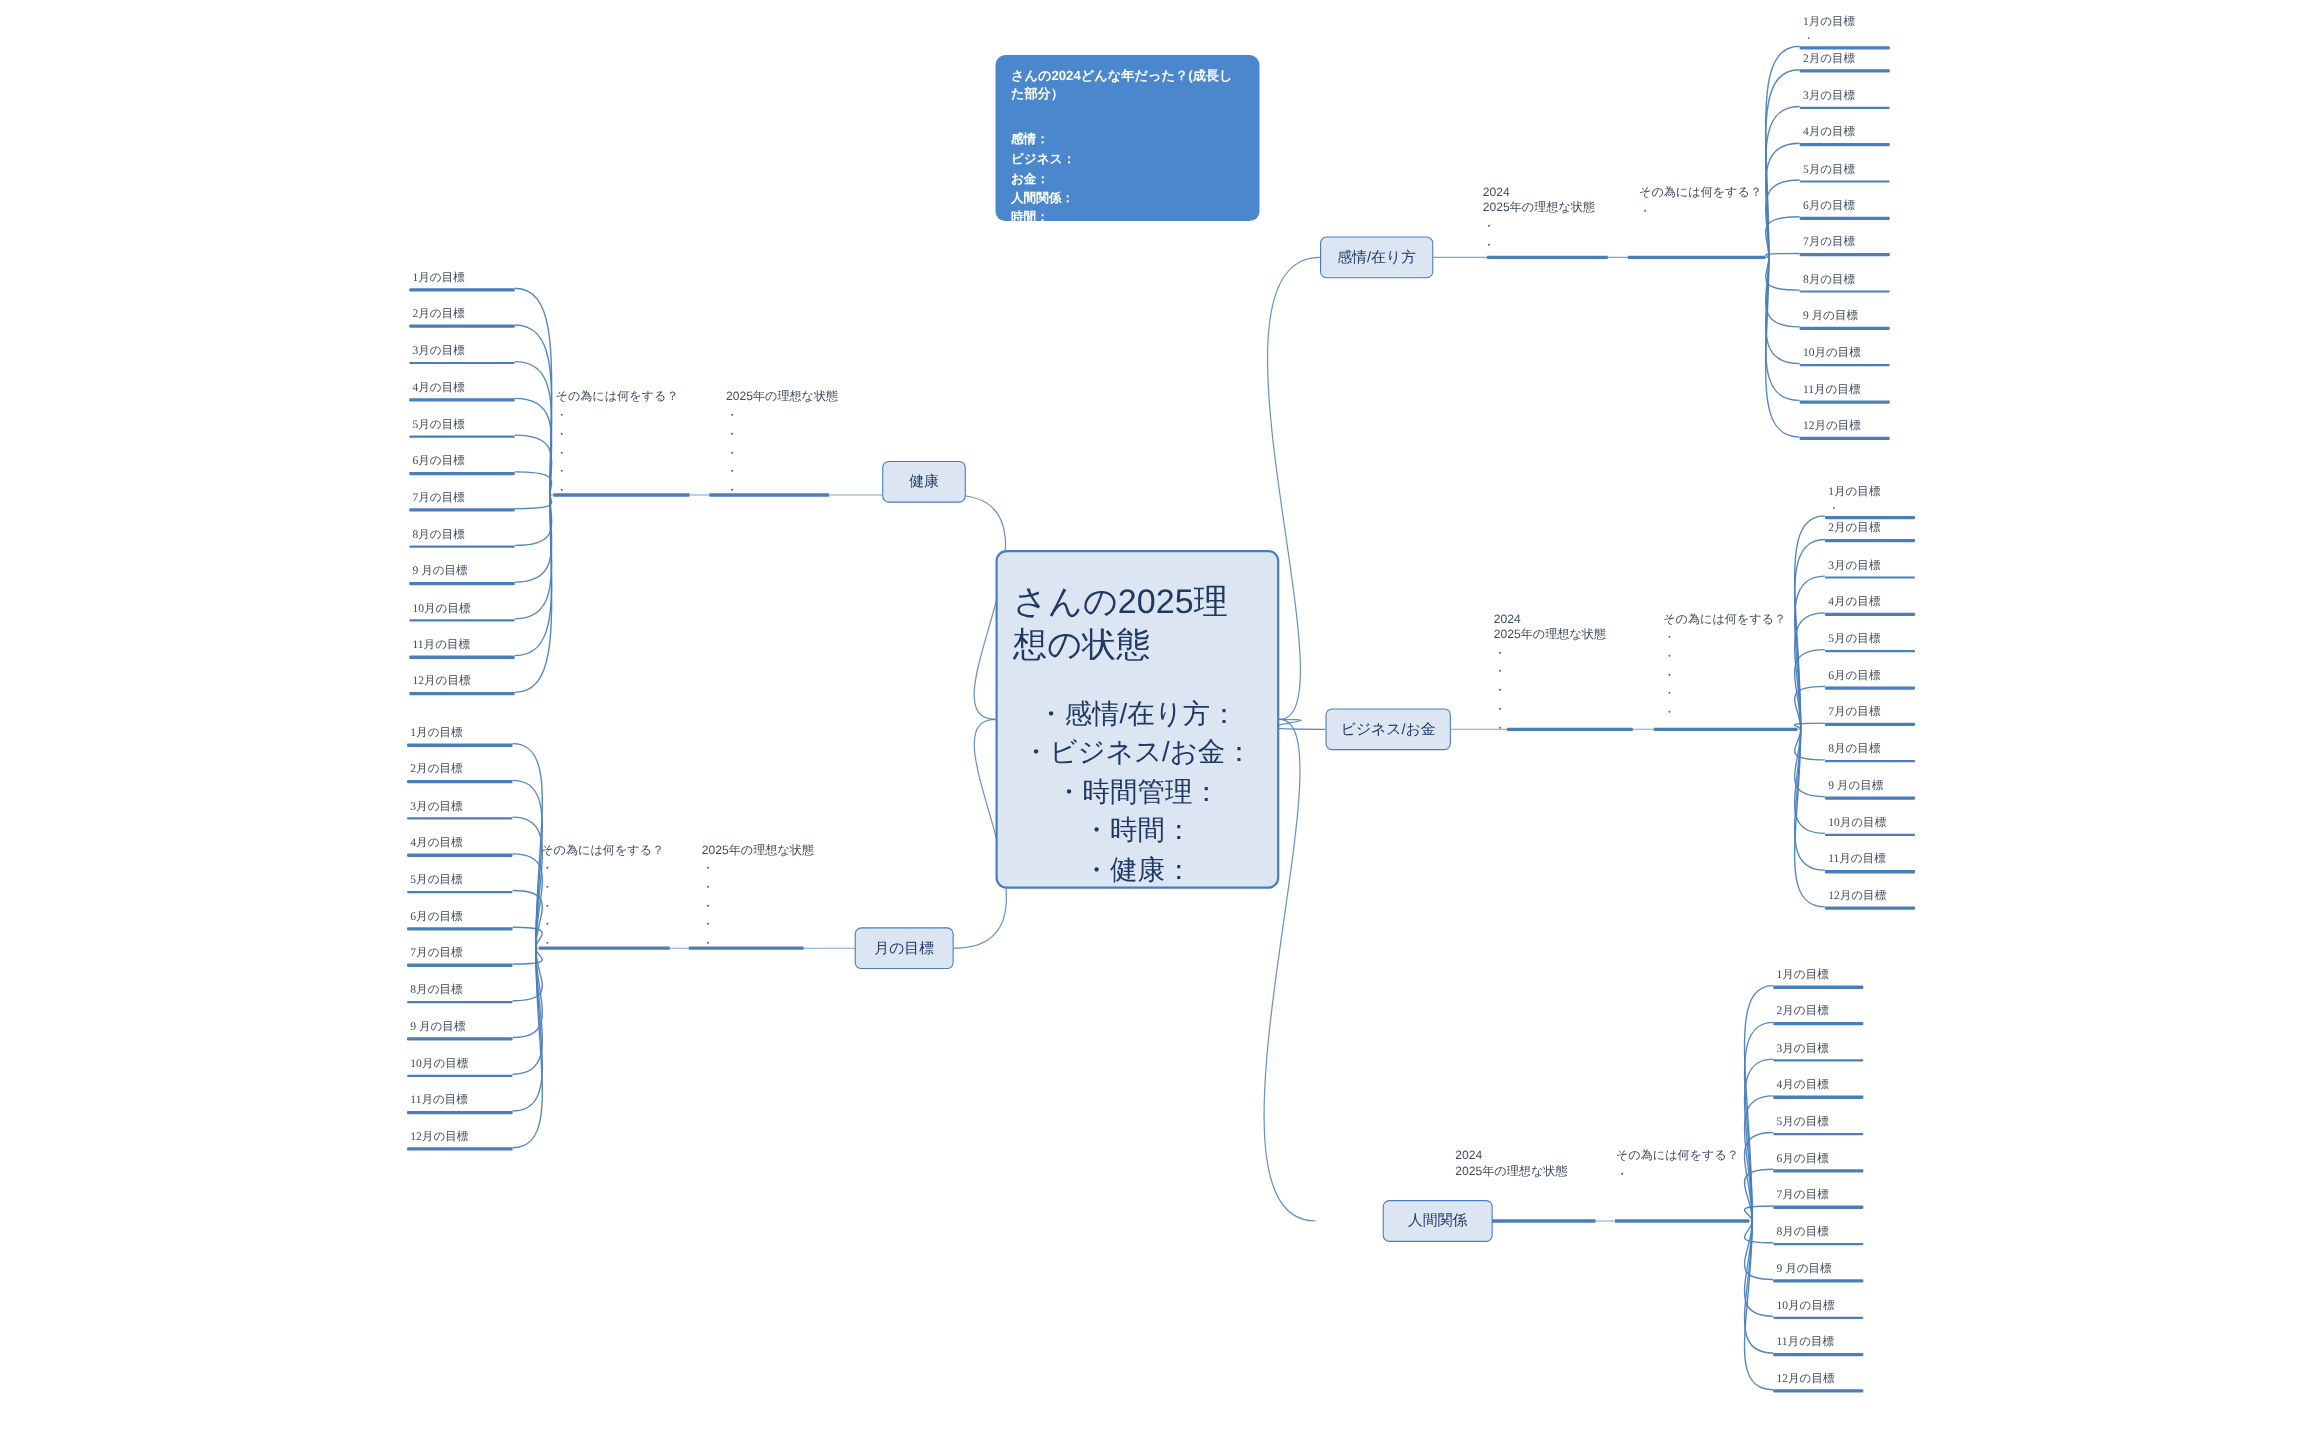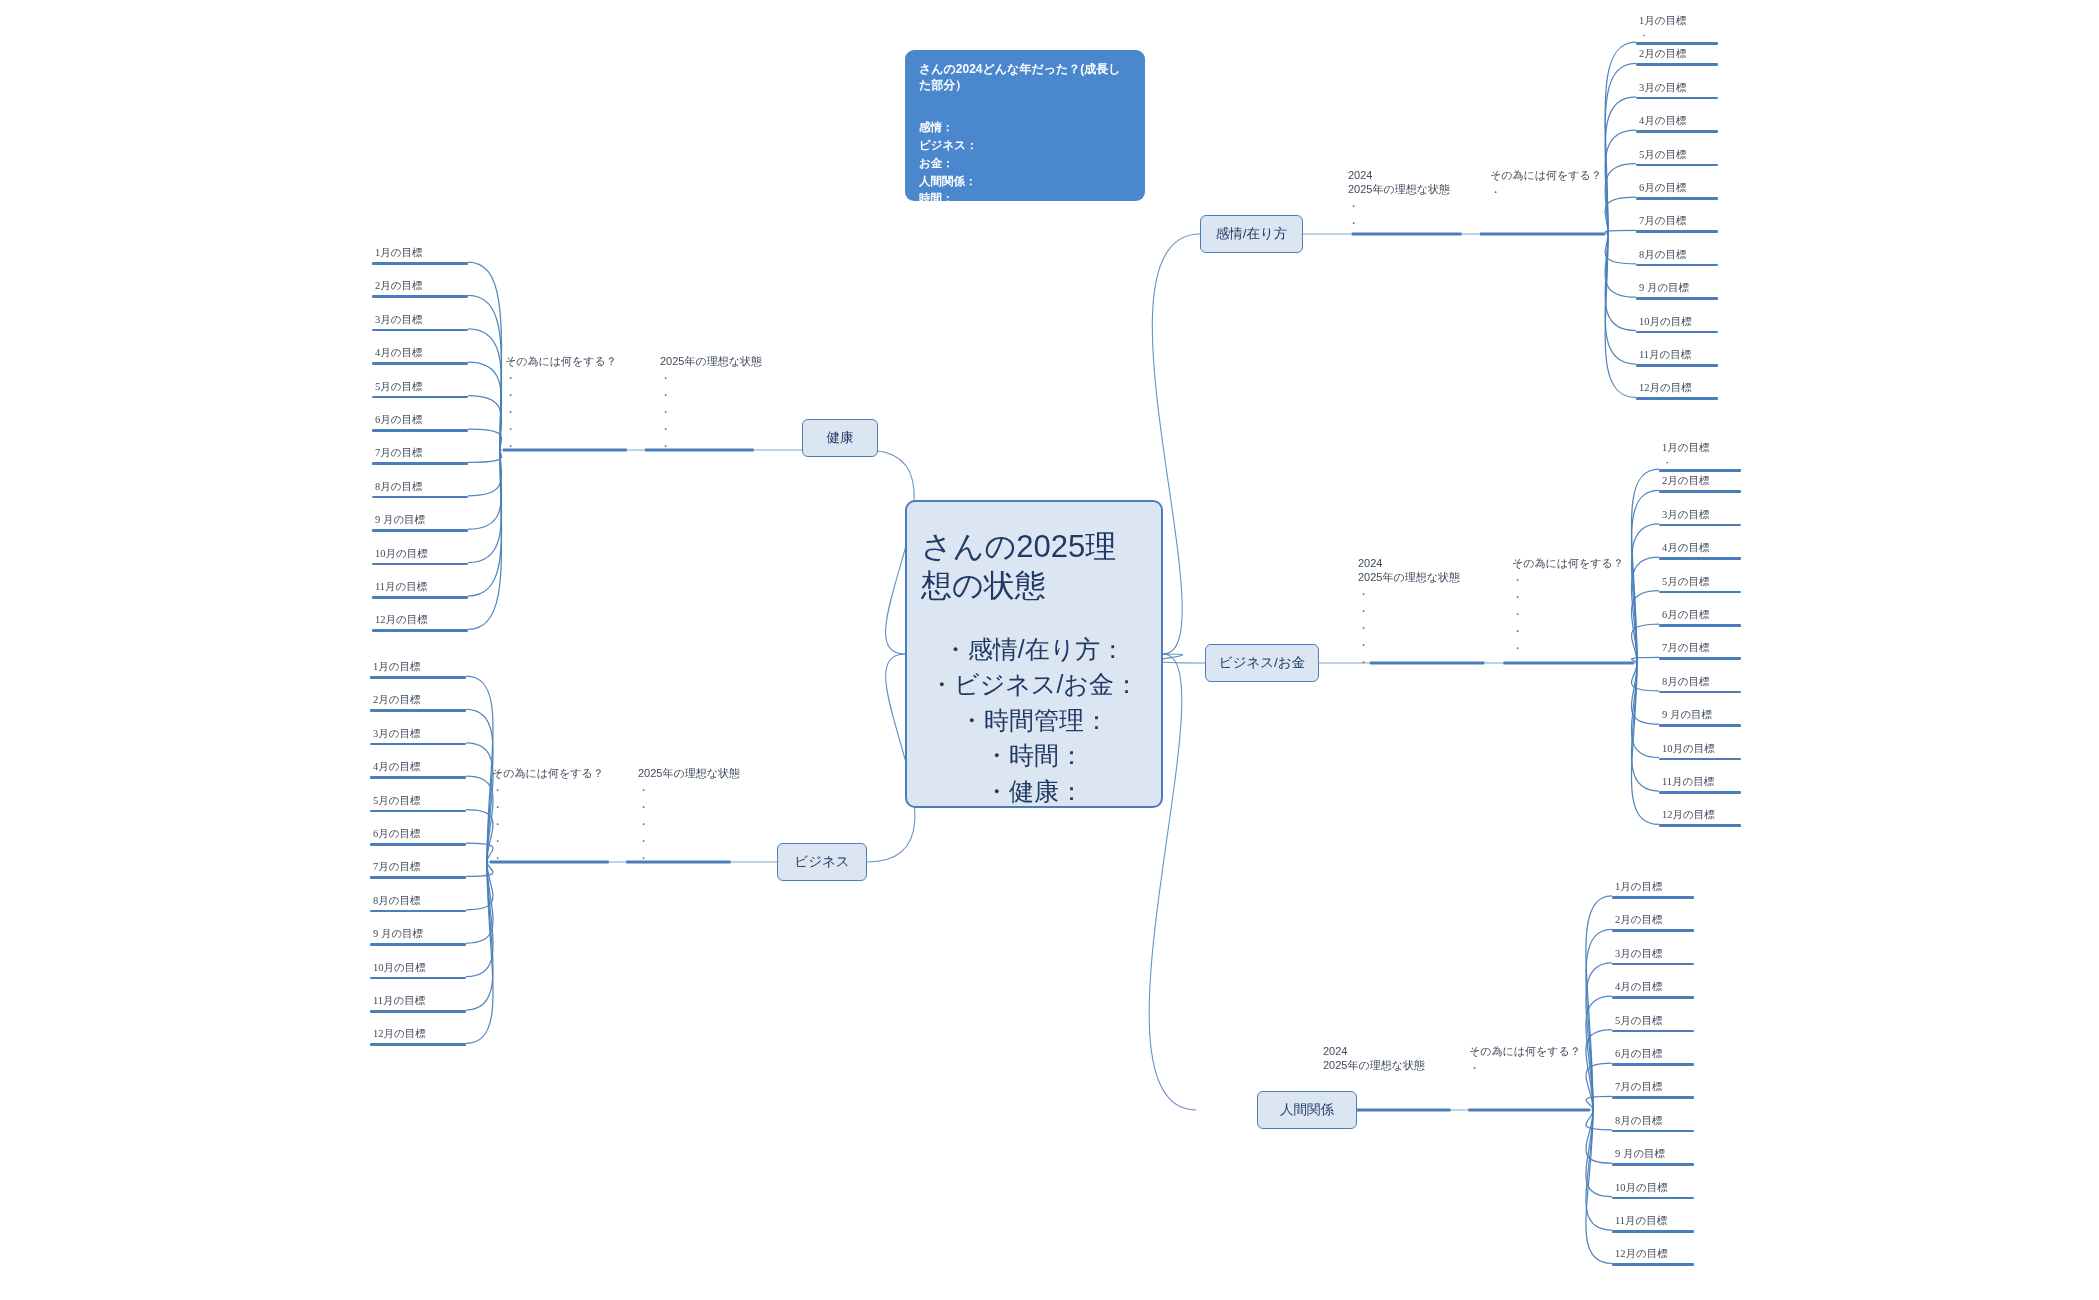--- a/index.html
+++ b/index.html
@@ -463,21 +463,21 @@
     </div>
     <div class="month" style="left: 1659px; top: 775px; width: 82px;">
       <span class="lbl">11月の目標</span>
       <span class="bar"></span>
     </div>
     <div class="month" style="left: 1659px; top: 808.4px; width: 82px;">
       <span class="lbl">12月の目標</span>
       <span class="bar"></span>
     </div>
     <div class="branch-node" style="left: 777px; top: 843px; width: 90px; height: 38px;">
-      <span>ビジネス</span>
+      <span>月の目標</span>
     </div>
     <div class="col" style="left: 492px; top: 768px;">
       <div class="hdr">その為には何をする？</div>
       <div class="bullets">
         <span>・</span>
         <span>・</span>
         <span>・</span>
         <span>・</span>
         <span>・</span>
       </div>

